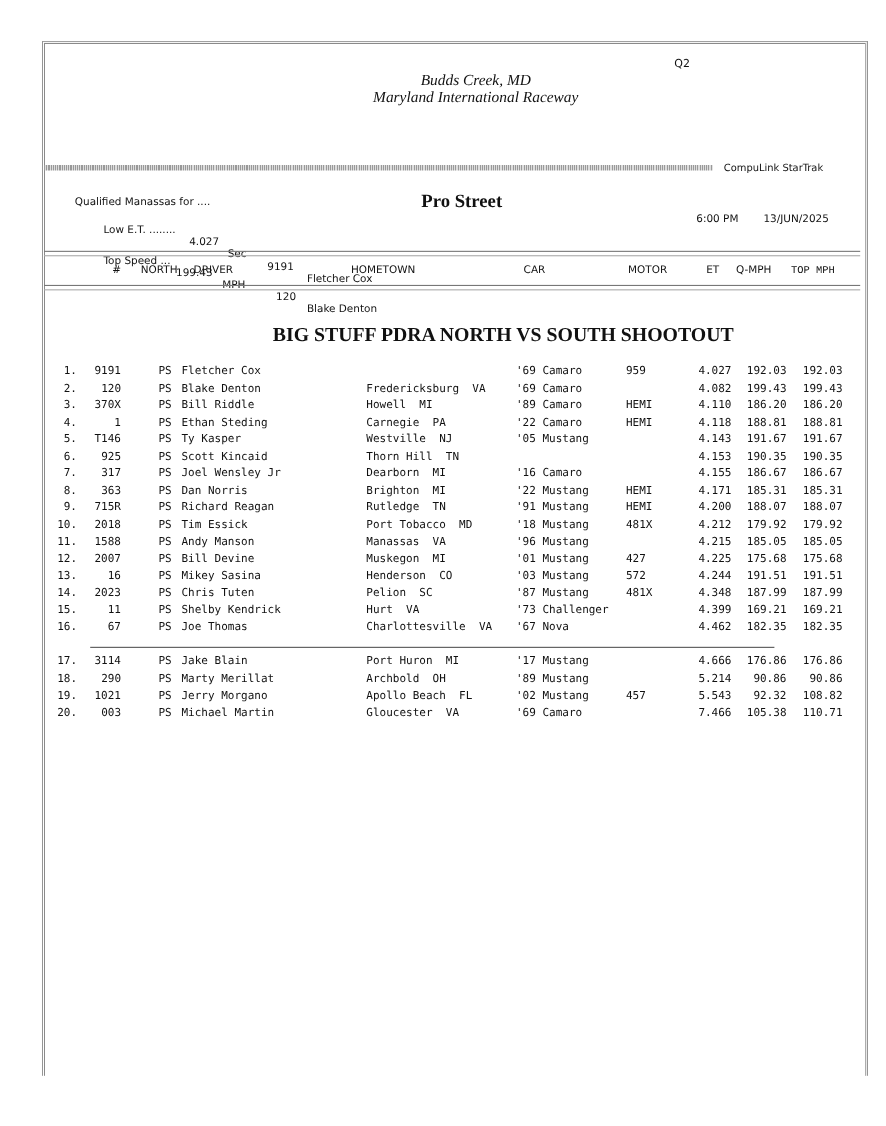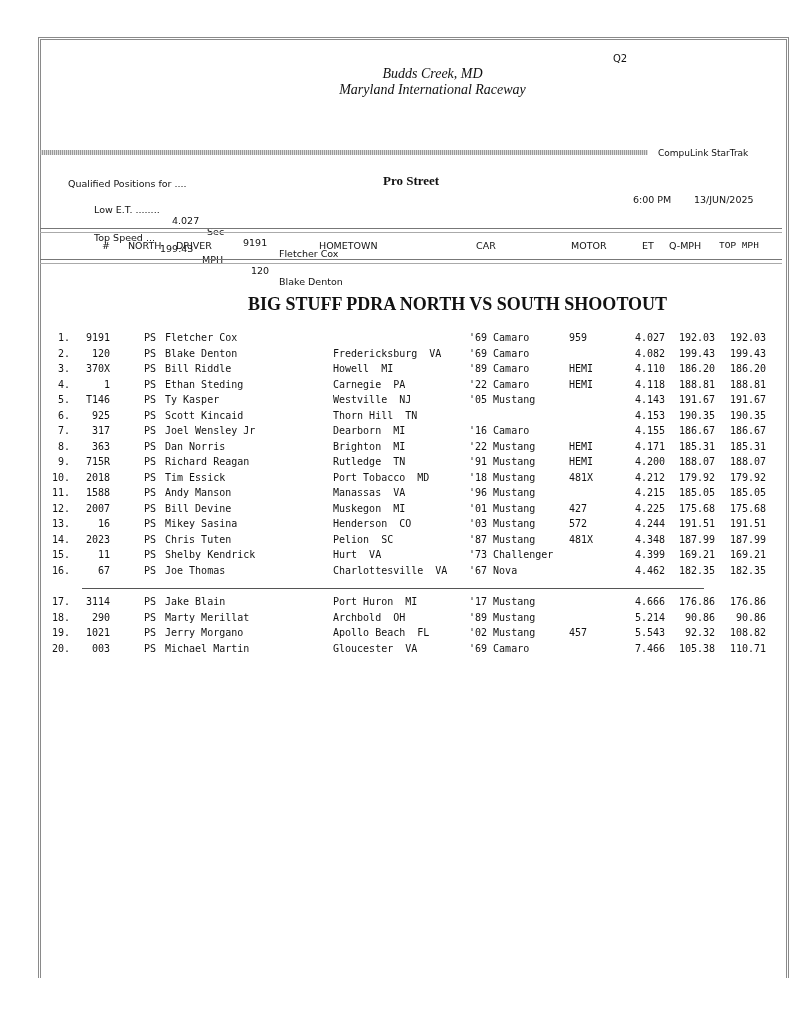--- a/index.html
+++ b/index.html
@@ -10,21 +10,21 @@
   .sans { font-family: "DejaVu Sans", sans-serif; }
   .mono { font-family: "DejaVu Sans Mono", monospace; }
   .venue { position: absolute; top: 66px; left: 0; width: 805px; text-align: center; font-size: 14px; line-height: 16px; }
   .venue div { margin-left: 60px; }
   .q2 { position: absolute; left: 613px; top: 53px; font-size: 10px; }
   .dither { position: absolute; left: 40px; top: 150px; width: 608px; height: 5px;
             background: repeating-linear-gradient(90deg, #999 0 1px, #ddd 1px 2px); }
   .compulink { position: absolute; left: 658px; top: 148px; font-size: 9px; }
   .qual-head { position: absolute; left: 68px; top: 178px; font-size: 9.5px; }
   .qual-row { position: absolute; font-size: 9.5px; white-space: pre; }
-  .class-title { position: absolute; left: 383px; top: 173px; font-family: "Liberation Serif", serif; font-weight: bold; font-size: 13px; }
+  .class-title { position: absolute; left: 383px; top: 173px; font-family: "Liberation Serif", serif; font-weight: bold; font-size: 17px; }
   .time { position: absolute; left: 633px; top: 194px; font-size: 9.5px; }
   .date { position: absolute; left: 694px; top: 194px; font-size: 9.5px; }
   .hline { position: absolute; left: 40px; width: 742px; height: 3px; border-top: 1px solid #777; border-bottom: 1px solid #aaa; }
   .colhead { position: absolute; top: 240px; font-size: 9.5px; }
   .big-title { position: absolute; top: 294px; left: 0; width: 805px; text-align: center; font-family: "Liberation Serif", serif; font-weight: bold; font-size: 18px; }
   .big-title span { margin-left: 110px; }
   .row { position: absolute; left: 0; height: 15.5px; font-size: 10px; white-space: pre; }
   .row span { position: absolute; top: 0; }
   .sep { position: absolute; left: 82px; top: 588px; width: 622px; height: 0; border-top: 1px solid #555; }
   .r { text-align: right; }
@@ -36,21 +36,21 @@
 
 <div class="venue serif-i">
   <div>Budds Creek, MD</div>
   <div>Maryland International Raceway</div>
 </div>
 <div class="q2 sans">Q2</div>
 
 <div class="dither"></div>
 <div class="compulink sans">CompuLink  StarTrak</div>
 
-<div class="qual-head sans">Qualified Positions for ....</div>
+<div class="qual-head sans">Qualified Manassas for ....</div>
 <div class="qual-row sans" style="left:88px; top:193px;">
   <span>Low E.T. ........</span>
   <span style="position:absolute; left:84px;">4.027</span>
   <span style="position:absolute; left:119px;">Sec</span>
   <span style="position:absolute; left:155px;">9191</span>
   <span style="position:absolute; left:191px;">Fletcher Cox</span>
 </div>
 <div class="qual-row sans" style="left:88px; top:221px;text-align:right;">
   <span>Top Speed ...</span>
   <span style="position:absolute; left:72px;">199.43</span>

